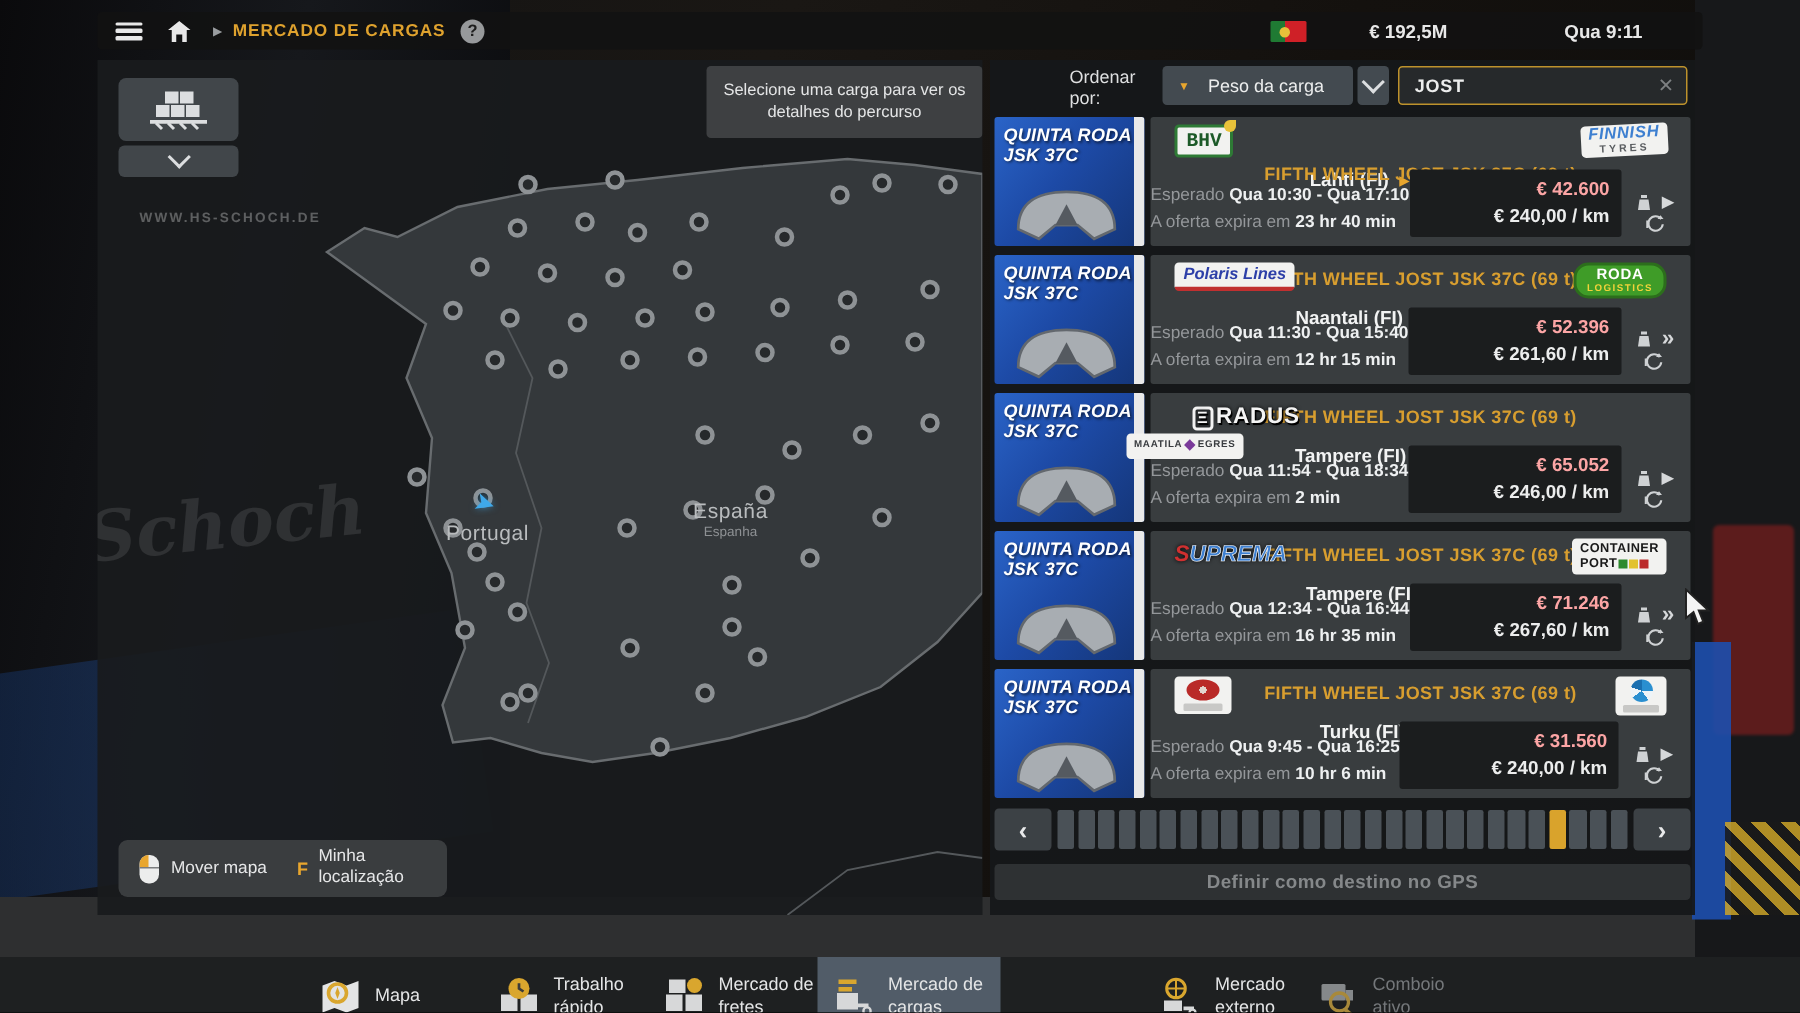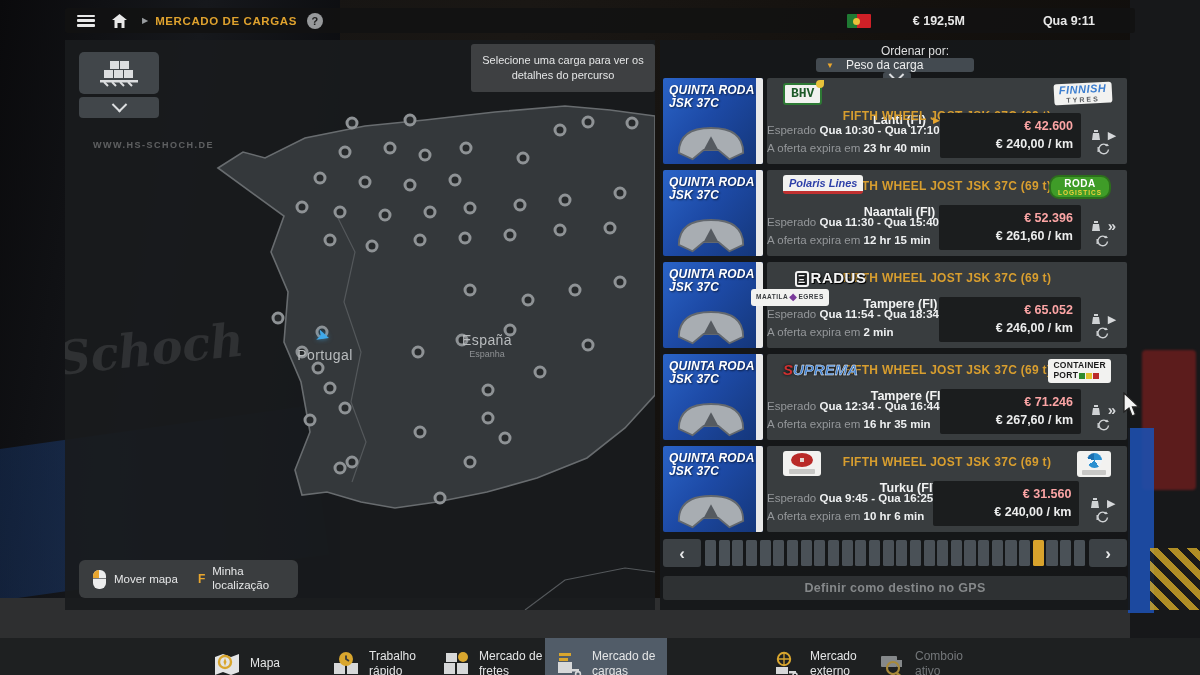--- a/index.html
+++ b/index.html
@@ -58,21 +58,21 @@
   .map-hints{position:absolute;left:14px;bottom:12px;height:38px;background:rgba(62,64,66,.92);border-radius:6px;
              display:flex;align-items:center;padding:0 14px;color:#e6e7e8;font-size:11.5px;}
   .mouse-icon{width:13px;height:19px;background:#eceded;border-radius:6px;position:relative;margin-right:8px;overflow:hidden;}
   .mouse-icon::before{content:"";position:absolute;left:0;top:0;width:6px;height:8px;background:#e8a62e;}
   .mouse-icon::after{content:"";position:absolute;left:0;top:8px;width:13px;height:1.5px;background:#7b7d7f;}
   .hint-key{color:#e8a62e;font-weight:bold;margin:0 7px 0 20px;font-size:12px;}
   .hint-two-line{line-height:1.2;}
   
   .right-panel{position:absolute;left:660px;top:40px;width:470px;height:570px;background:rgba(22,24,26,.93);
                box-sizing:border-box;padding:4px 3px;}
-  .sort-row{display:flex;align-items:center;height:28px;margin-bottom:6px;flex-direction:column;}
+  .sort-row{display:flex;height:28px;margin-bottom:6px;}
   .sort-label{color:#dedfe0;font-size:12px;margin-left:50px;margin-right:10px;}
   .dropdown{width:158px;height:26px;background:#434a50;border-radius:3px;display:flex;align-items:center;
             padding:0 10px;box-sizing:border-box;color:#eceded;font-size:12px;}
   .dd-caret{color:#e8a62e;font-size:8px;margin-right:12px;}
   .dd-chevron-btn{width:28px;height:26px;background:#434a50;border-radius:3px;margin-left:3px;
                   display:flex;align-items:center;justify-content:center;}
   .search-box{flex:1;height:26px;margin-left:6px;margin-right:2px;background:#26292b;border:1px solid #bd922c;
               border-radius:3px;display:flex;align-items:center;padding:0 8px;box-sizing:border-box;}
   .search-box input{flex:1;background:transparent;border:none;outline:none;color:#eceded;font-size:12px;
                     font-weight:bold;font-family:inherit;letter-spacing:.5px;}

